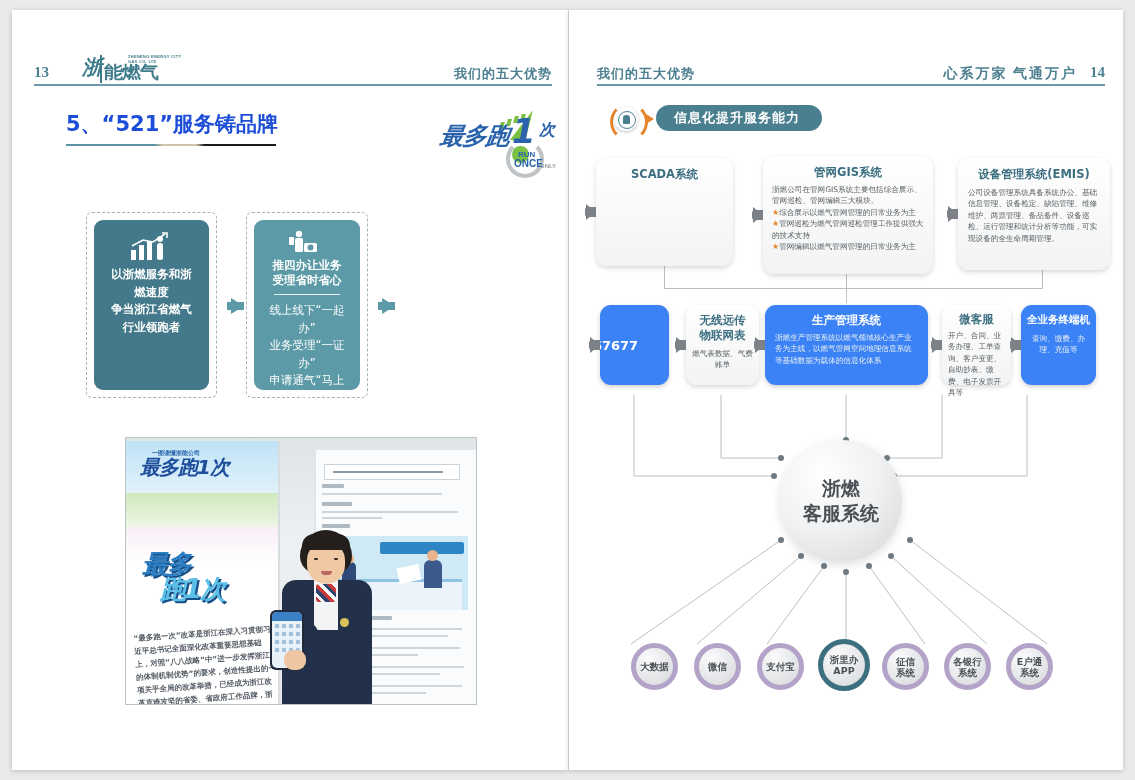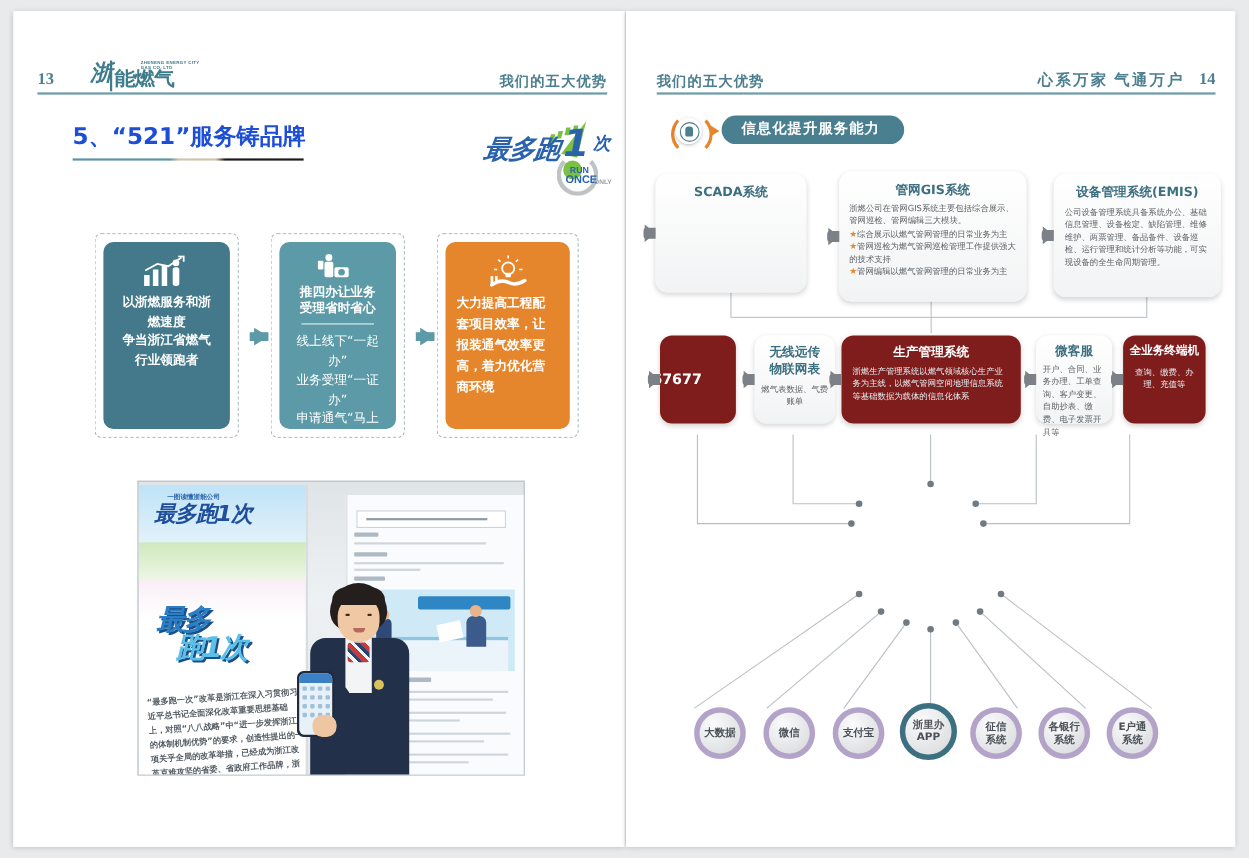--- a/index.html
+++ b/index.html
@@ -140,21 +140,21 @@
     border:1.6px solid #4a7f90;}
   .bn-hand{position:absolute;left:13px;top:12px;width:7px;height:9px;background:#4a7f90;border-radius:3px 3px 1px 1px;}
   .bn-tri{position:absolute;left:36px;top:11px;width:0;height:0;
     border-top:5px solid transparent;border-bottom:5px solid transparent;border-left:8px solid #e5862c;}
   .bn-pill{position:absolute;left:46px;top:2px;height:26px;padding:0 22px 0 18px;border-radius:13px;
     background:#4a7f90;color:#fff;font:700 13px/26px "DejaVu Sans",sans-serif;letter-spacing:1px;white-space:nowrap;}
 
   
   .node{position:absolute;box-sizing:border-box;border-radius:11px;}
   .node.lt{background:linear-gradient(180deg,#ffffff,#f2f3f4);box-shadow:0 2px 5px rgba(0,0,0,.16);}
-  .node.dk{background:#7f1d1d;box-shadow:0 2px 5px rgba(0,0,0,.18);}
+  .node.dk{background:#3b82f6;box-shadow:0 2px 5px rgba(0,0,0,.18);}
   .nd-title{font:700 11.5px/15px "DejaVu Sans",sans-serif;text-align:center;}
   .lt .nd-title{color:#3c6f80;}
   .dk .nd-title{color:#ffffff;}
   .nd-text{font:400 7.6px/11.4px "DejaVu Sans",sans-serif;}
   .lt .nd-text{color:#5c6266;}
   .dk .nd-text{color:#e6eef1;}
   .nub{position:absolute;top:50%;margin-top:-8px;width:0;height:0;
     border-top:8px solid transparent;border-bottom:8px solid transparent;border-left:10px solid #7b8186;}
   .nub:before{content:"";position:absolute;left:-11px;top:-5px;width:11px;height:10px;background:#7b8186;border-radius:3px 0 0 3px;}
   .star{color:#e5862c;font-size:8px;}
@@ -263,41 +263,20 @@
             <div>线上线下“一起办”</div>
             <div>业务受理“一证办”</div>
             <div>申请通气“马上办”</div>
             <div>服务上门“现场办”</div>
           </div>
         </div>
       </div>
 
       <div class="arrow" style="left:296px;"></div>
 
-      <div class="cardwrap" style="left:311px;width:129px;">
-        <div class="card orange">
-          <div class="card-icon">
-            <svg width="42" height="32" viewBox="0 0 42 32" aria-hidden="true">
-              <path d="M21 3 v-3 M14 6 l-2-2 M28 6 l2-2 M11 13 h-3 M31 13 h3" stroke="#fff" stroke-width="1.4"></path>
-              <circle cx="21" cy="12" r="5.5" fill="none" stroke="#fff" stroke-width="1.6"></circle>
-              <rect x="18.6" y="16" width="4.8" height="4" fill="#fff"></rect>
-              <path d="M6 27 q8 -6 16 -2 q6 3 14 -2" stroke="#fff" stroke-width="3.2" fill="none" stroke-linecap="round"></path>
-              <rect x="5" y="19" width="2.4" height="7" fill="#fff"></rect>
-              <rect x="9" y="19" width="2.4" height="7" fill="#fff"></rect>
-            </svg>
-          </div>
-          <div class="card-body" style="line-height:19px;">
-            <div>大力提高工程配</div>
-            <div>套项目效率，让</div>
-            <div>报装通气效率更</div>
-            <div>高，着力优化营</div>
-            <div>商环境</div>
-          </div>
-        </div>
-      </div>
     </div>
 
     <div class="photo">
       <div class="ph-wall"></div>
 
       <div class="ph-bannerR">
         <div class="ph-card" style="left:8px;top:14px;width:134px;height:14px;">
           <div class="l" style="top:6px;width:110px;background:#8d99a3;height:2px;"></div>
         </div>
         <div class="ph-lines" style="left:6px;top:34px;width:146px;height:44px;">
@@ -480,20 +459,26 @@
       <circle cx="277" cy="562" r="3"></circle>
       <circle cx="255" cy="556" r="3"></circle>
         <circle cx="232" cy="546" r="3"></circle>
         <circle cx="212" cy="530" r="3"></circle>
       <circle cx="300" cy="556" r="3"></circle>
         <circle cx="322" cy="546" r="3"></circle>
         <circle cx="341" cy="530" r="3"></circle>
     </g>
   </svg>
 
+  <div class="hub">
+    <div class="hub-t">
+      <div>浙燃</div>
+      <div>客服系统</div>
+    </div>
+  </div>
 
   <div class="bc pur" style="left:631px;top:643px;">
     <div class="bc-t">大数据</div>
   </div>
   <div class="bc pur" style="left:694px;top:643px;">
     <div class="bc-t">微信</div>
   </div>
   <div class="bc pur" style="left:757px;top:643px;">
     <div class="bc-t">支付宝</div>
   </div>

